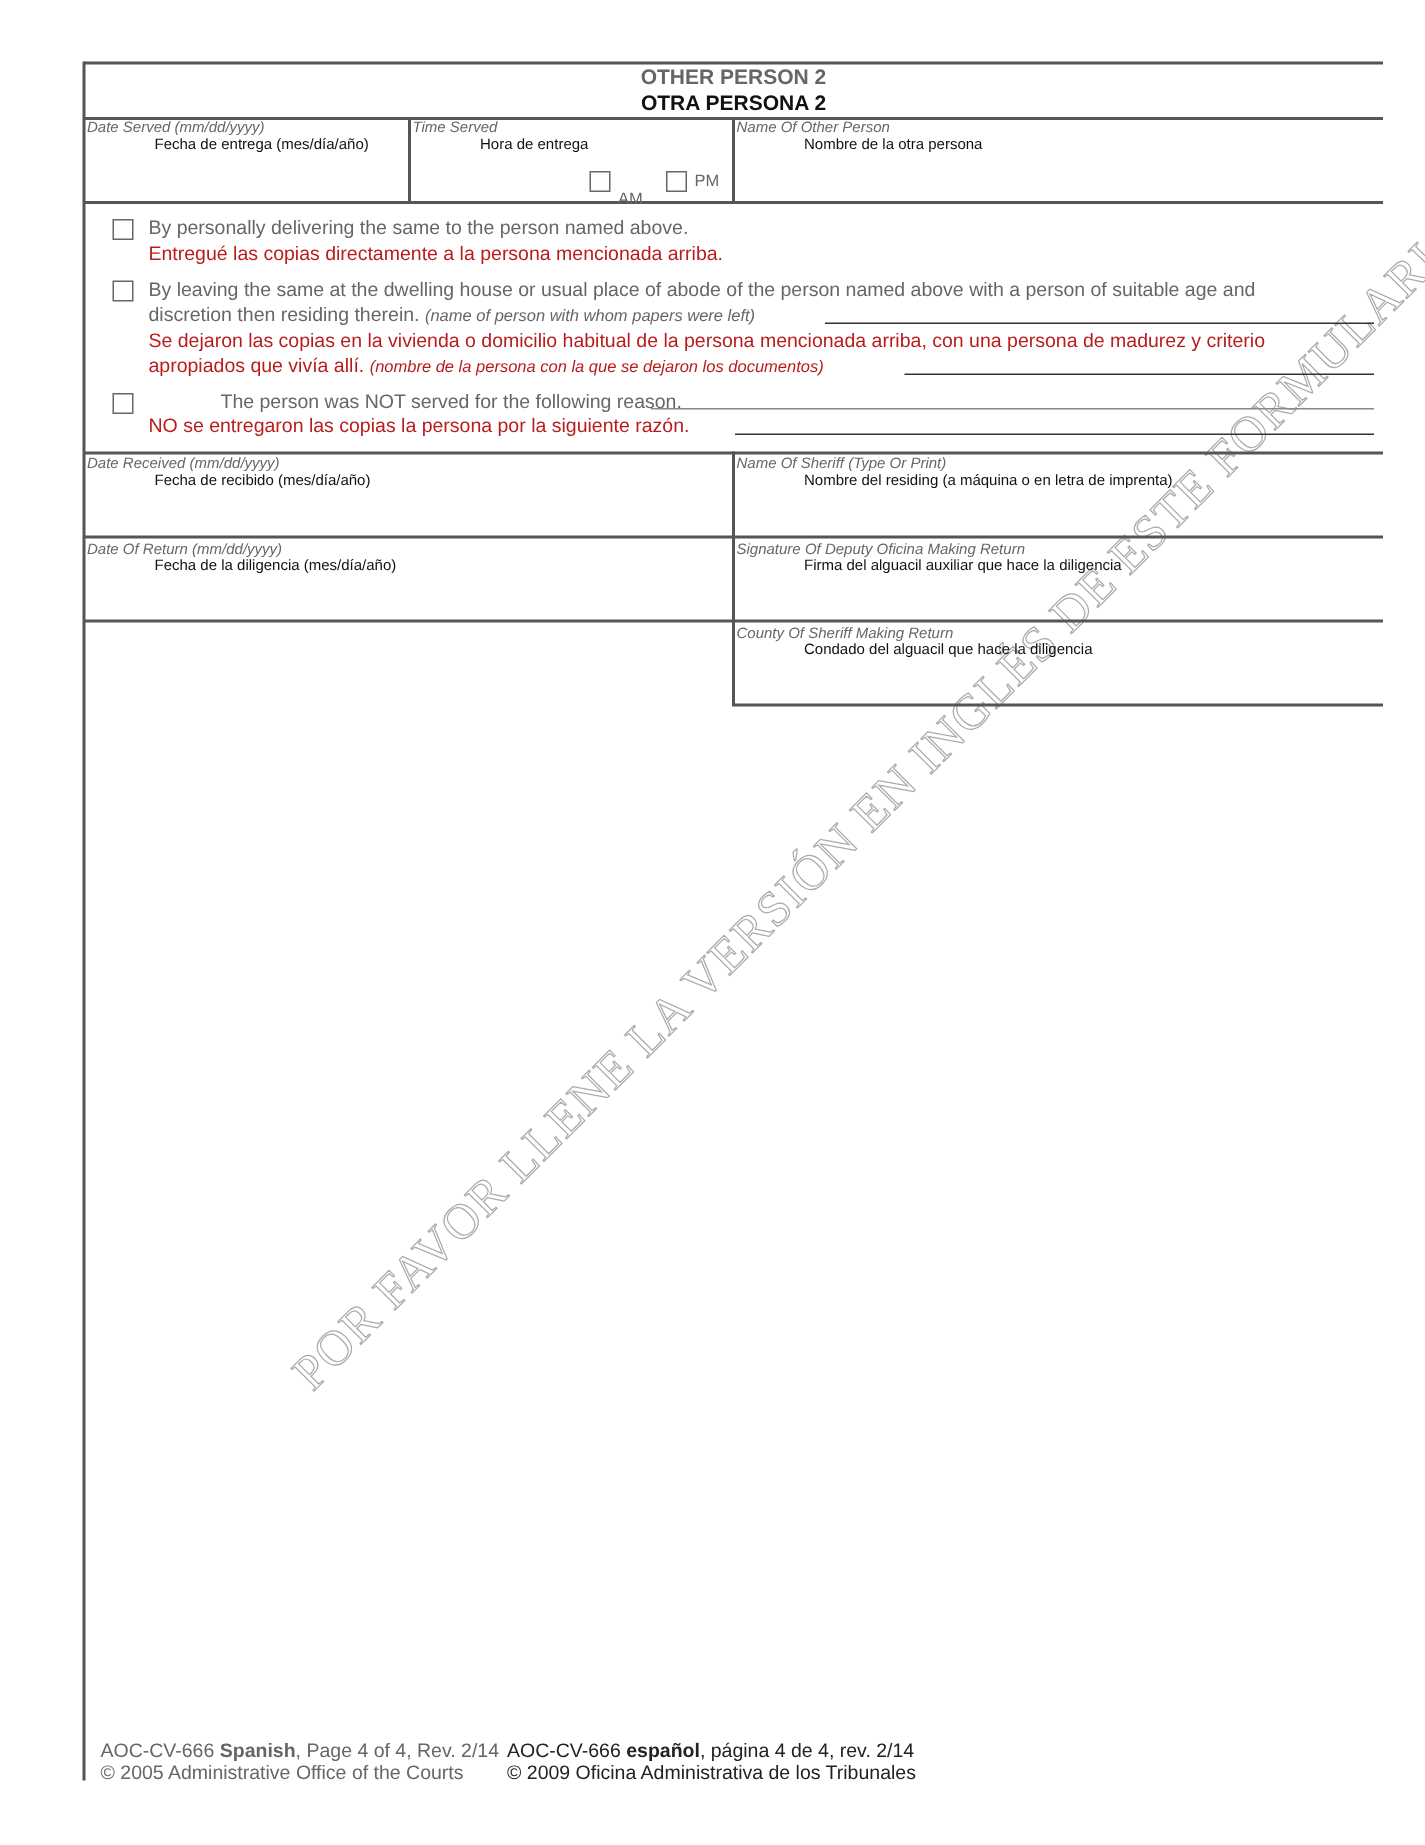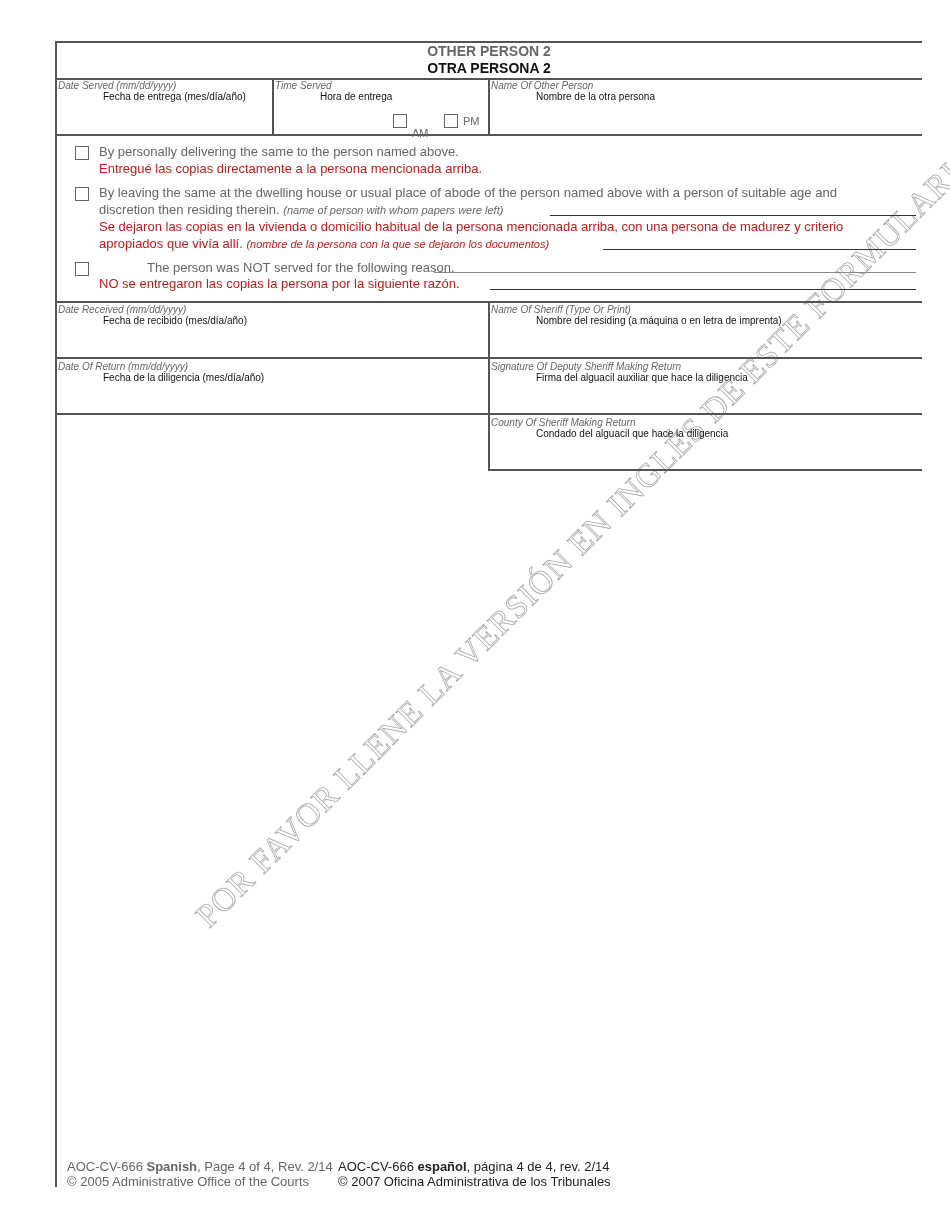--- a/index.html
+++ b/index.html
@@ -95,30 +95,30 @@
   <input class="field" style="left: 58px; top: 328px; width: 424px; height: 26px;" value="">
 
   <div class="lbl-en" style="left:491px; top:304px;">Name Of Sheriff (Type Or Print)</div>
   <div class="lbl-es" style="left:491px; top:315px;">Nombre del residing (a máquina o en letra de imprenta)</div>
   <input class="field" style="left: 491px; top: 328px; width: 425px; height: 26px;" value="">
 
   <div class="lbl-en" style="left:58px; top:361px;">Date Of Return (mm/dd/yyyy)</div>
   <div class="lbl-es" style="left:58px; top:372px;">Fecha de la diligencia (mes/día/año)</div>
   <input class="field" style="left: 58px; top: 385px; width: 424px; height: 26px;" value="">
 
-  <div class="lbl-en" style="left:491px; top:361px;">Signature Of Deputy Sheriff Making Return</div>
+  <div class="lbl-en" style="left:491px; top:361px;">Signature Of Deputy Oficina Making Return</div>
   <div class="lbl-es" style="left:491px; top:372px;">Firma del alguacil auxiliar que hace la diligencia</div>
   <input class="field" style="left: 491px; top: 385px; width: 425px; height: 26px;" value="">
 
   <div class="lbl-en" style="left:491px; top:417px;">County Of Sheriff Making Return</div>
   <div class="lbl-es" style="left:491px; top:428px;">Condado del alguacil que hace la diligencia</div>
   <input class="field" style="left: 491px; top: 441px; width: 425px; height: 26px;" value="">
 
   <div class="footer-l">
     <div><span>AOC-CV-666 </span><b>Spanish</b><span>, Page 4 of 4, Rev. 2/14</span></div>
     <div>© 2005 Administrative Office of the Courts</div>
   </div>
   <div class="footer-r">
     <div><span>AOC-CV-666 </span><b>español</b><span>, página 4 de 4, rev. 2/14</span></div>
-    <div>© 2007 Oficina Administrativa de los Tribunales</div>
+    <div>© 2009 Oficina Administrativa de los Tribunales</div>
   </div>
 
 </div>
 
 </body></html>

